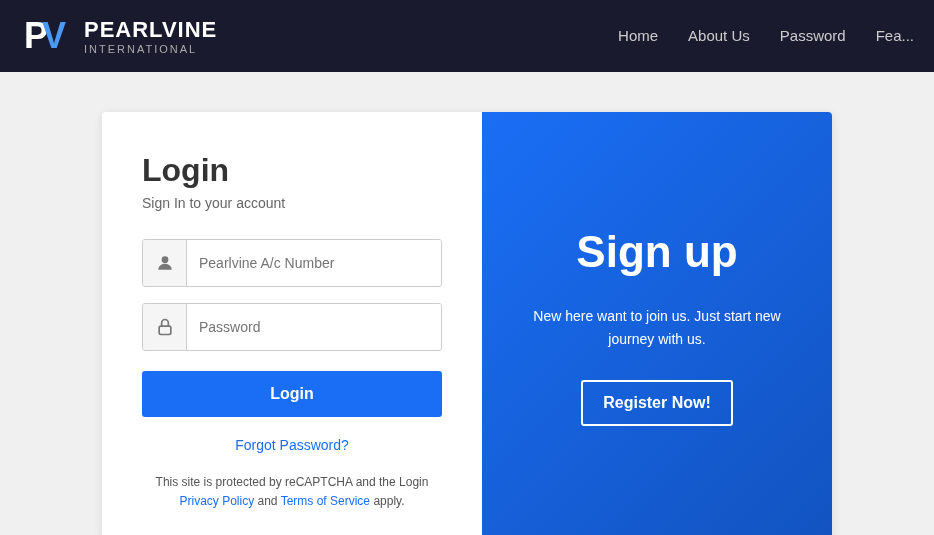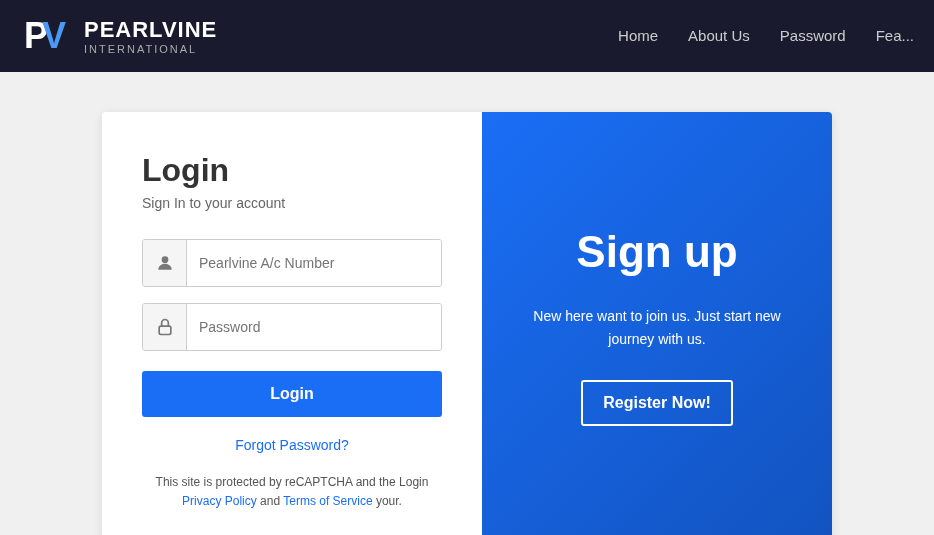--- a/index.html
+++ b/index.html
@@ -238,21 +238,21 @@
 
       <button class="login-btn">Login</button>
 
       <a href="#" class="forgot-link">Forgot Password?</a>
 
       <p class="recaptcha-text">
         <span>This site is protected by reCAPTCHA and the Login</span><br>
         <a href="#">Privacy Policy</a>
         <span>and</span>
         <a href="#">Terms of Service</a>
-        <span>your.</span>
+        <span>apply.</span>
       </p>
     </div>
 
     <div class="signup-panel">
       <h2 class="signup-title">Sign up</h2>
       <p class="signup-desc">New here want to join us. Just start new journey with us.</p>
       <button class="register-btn">Register Now!</button>
     </div>
 
   </div>

